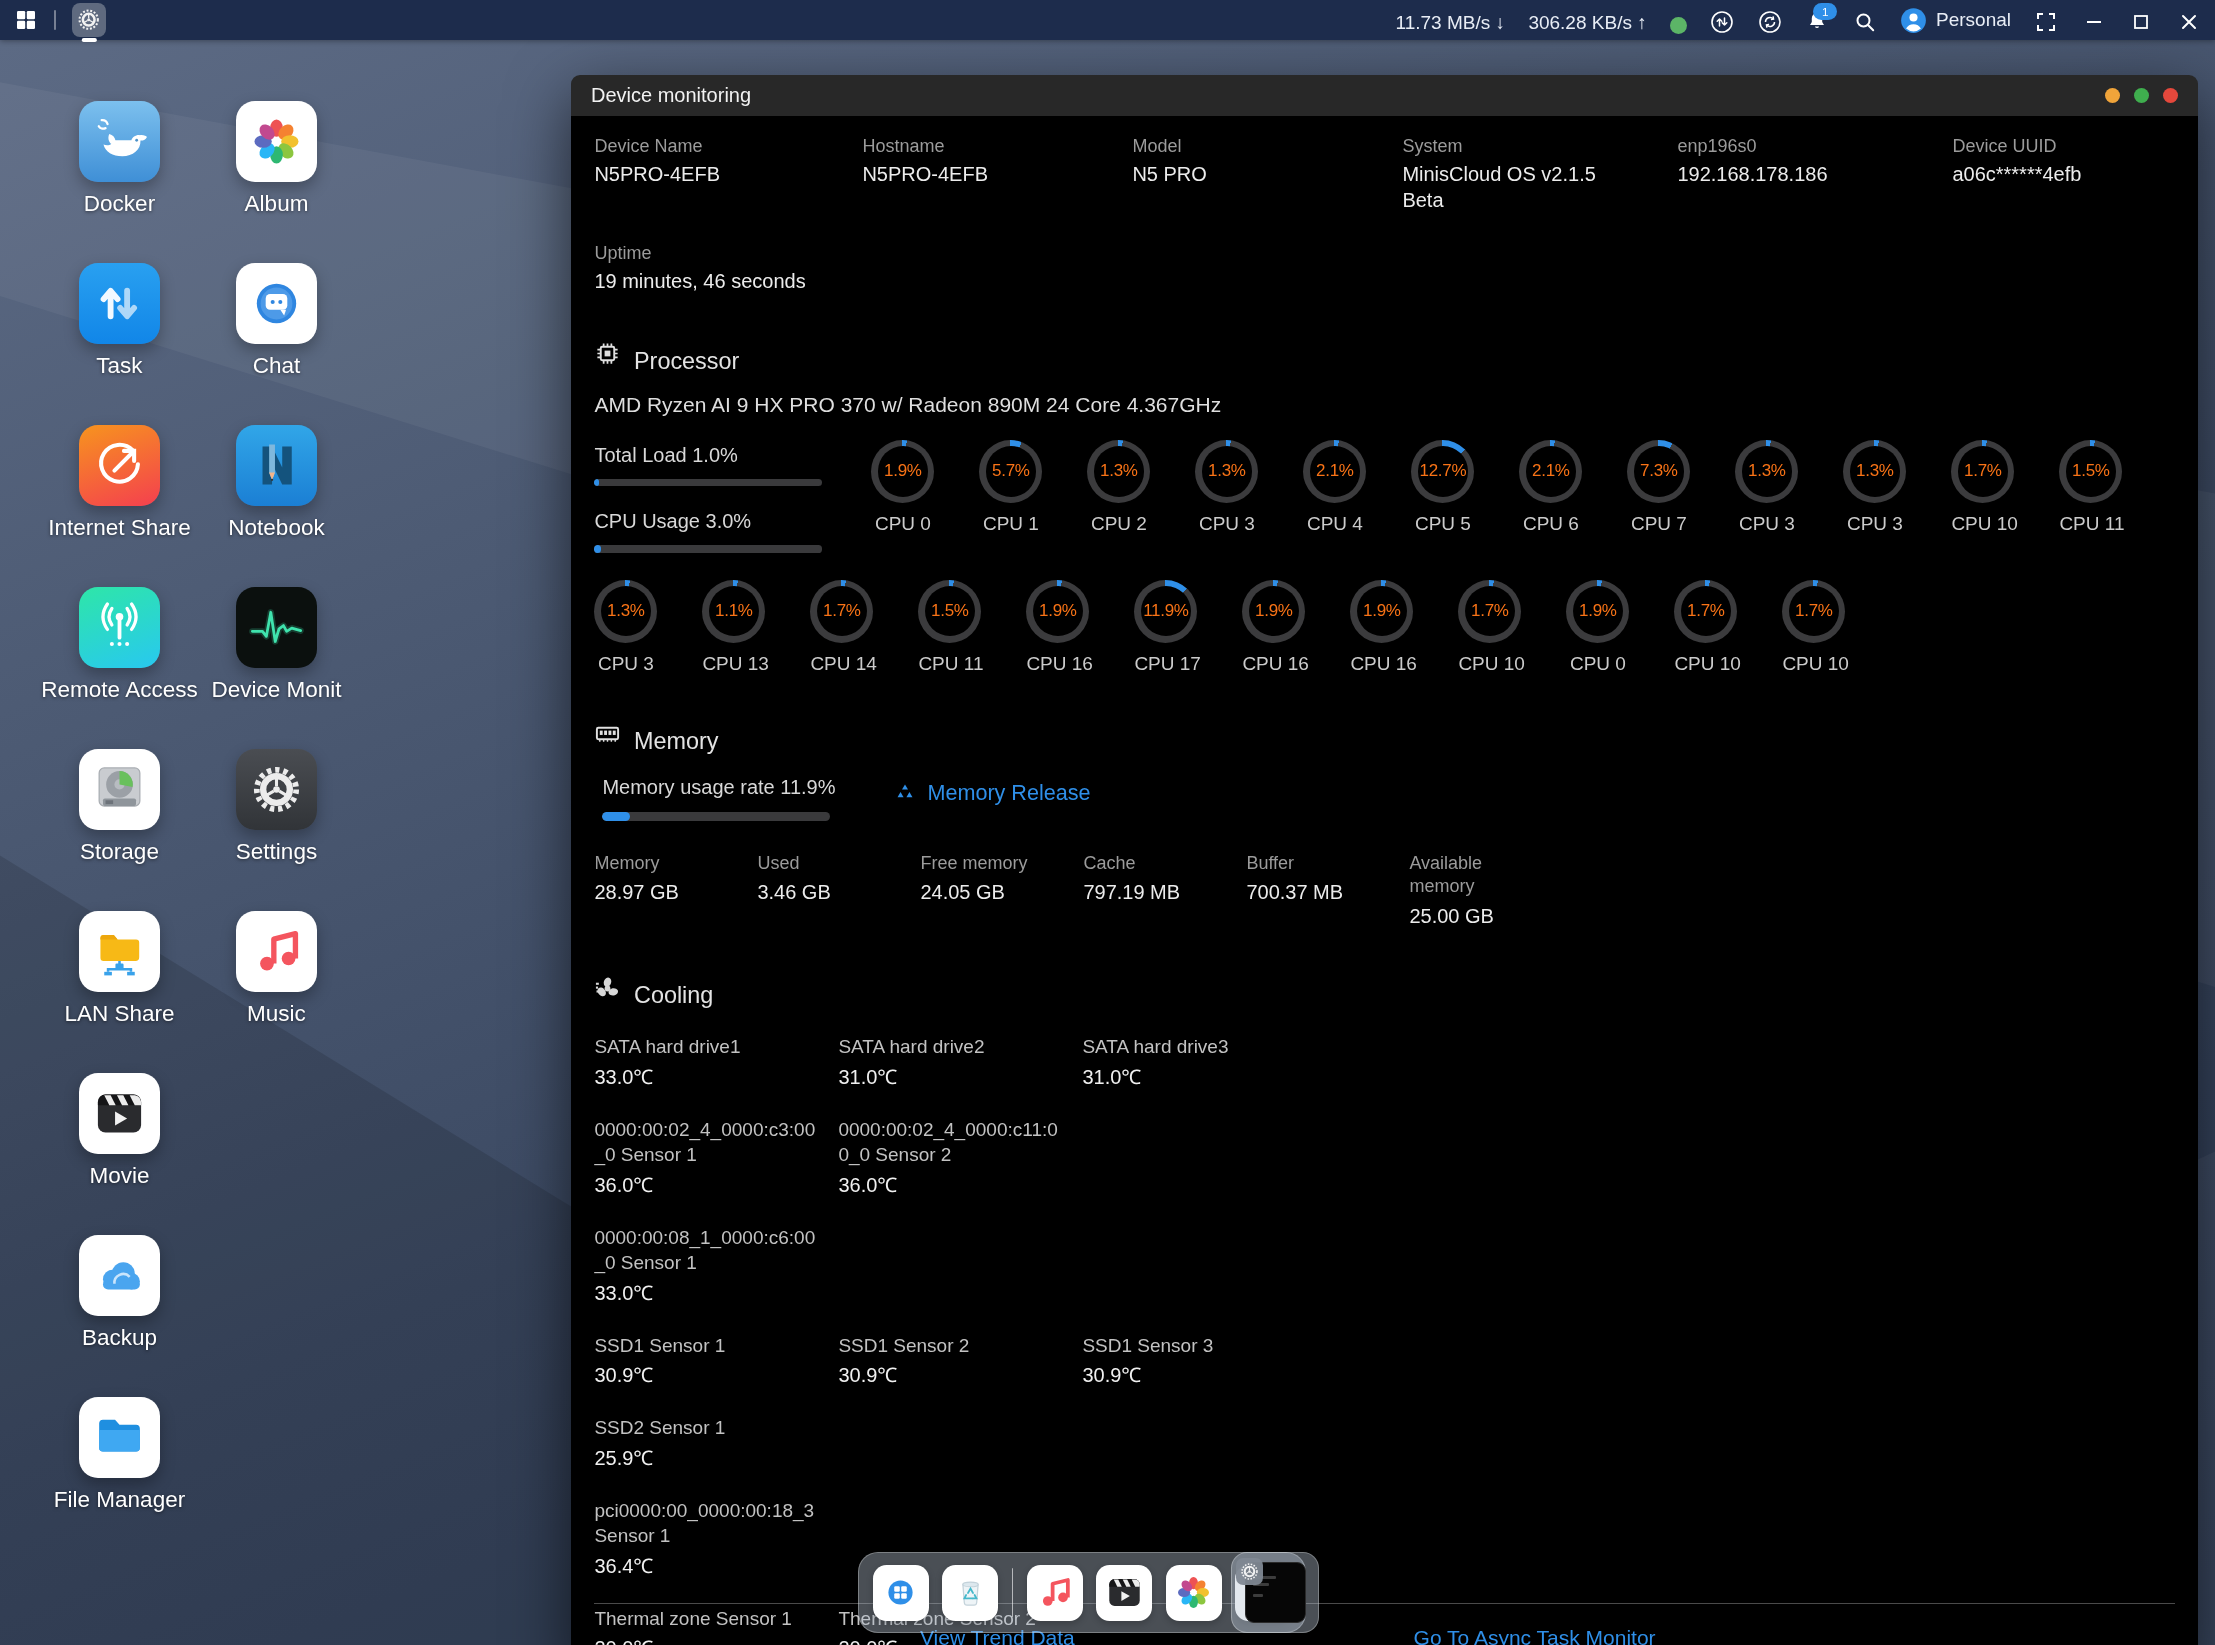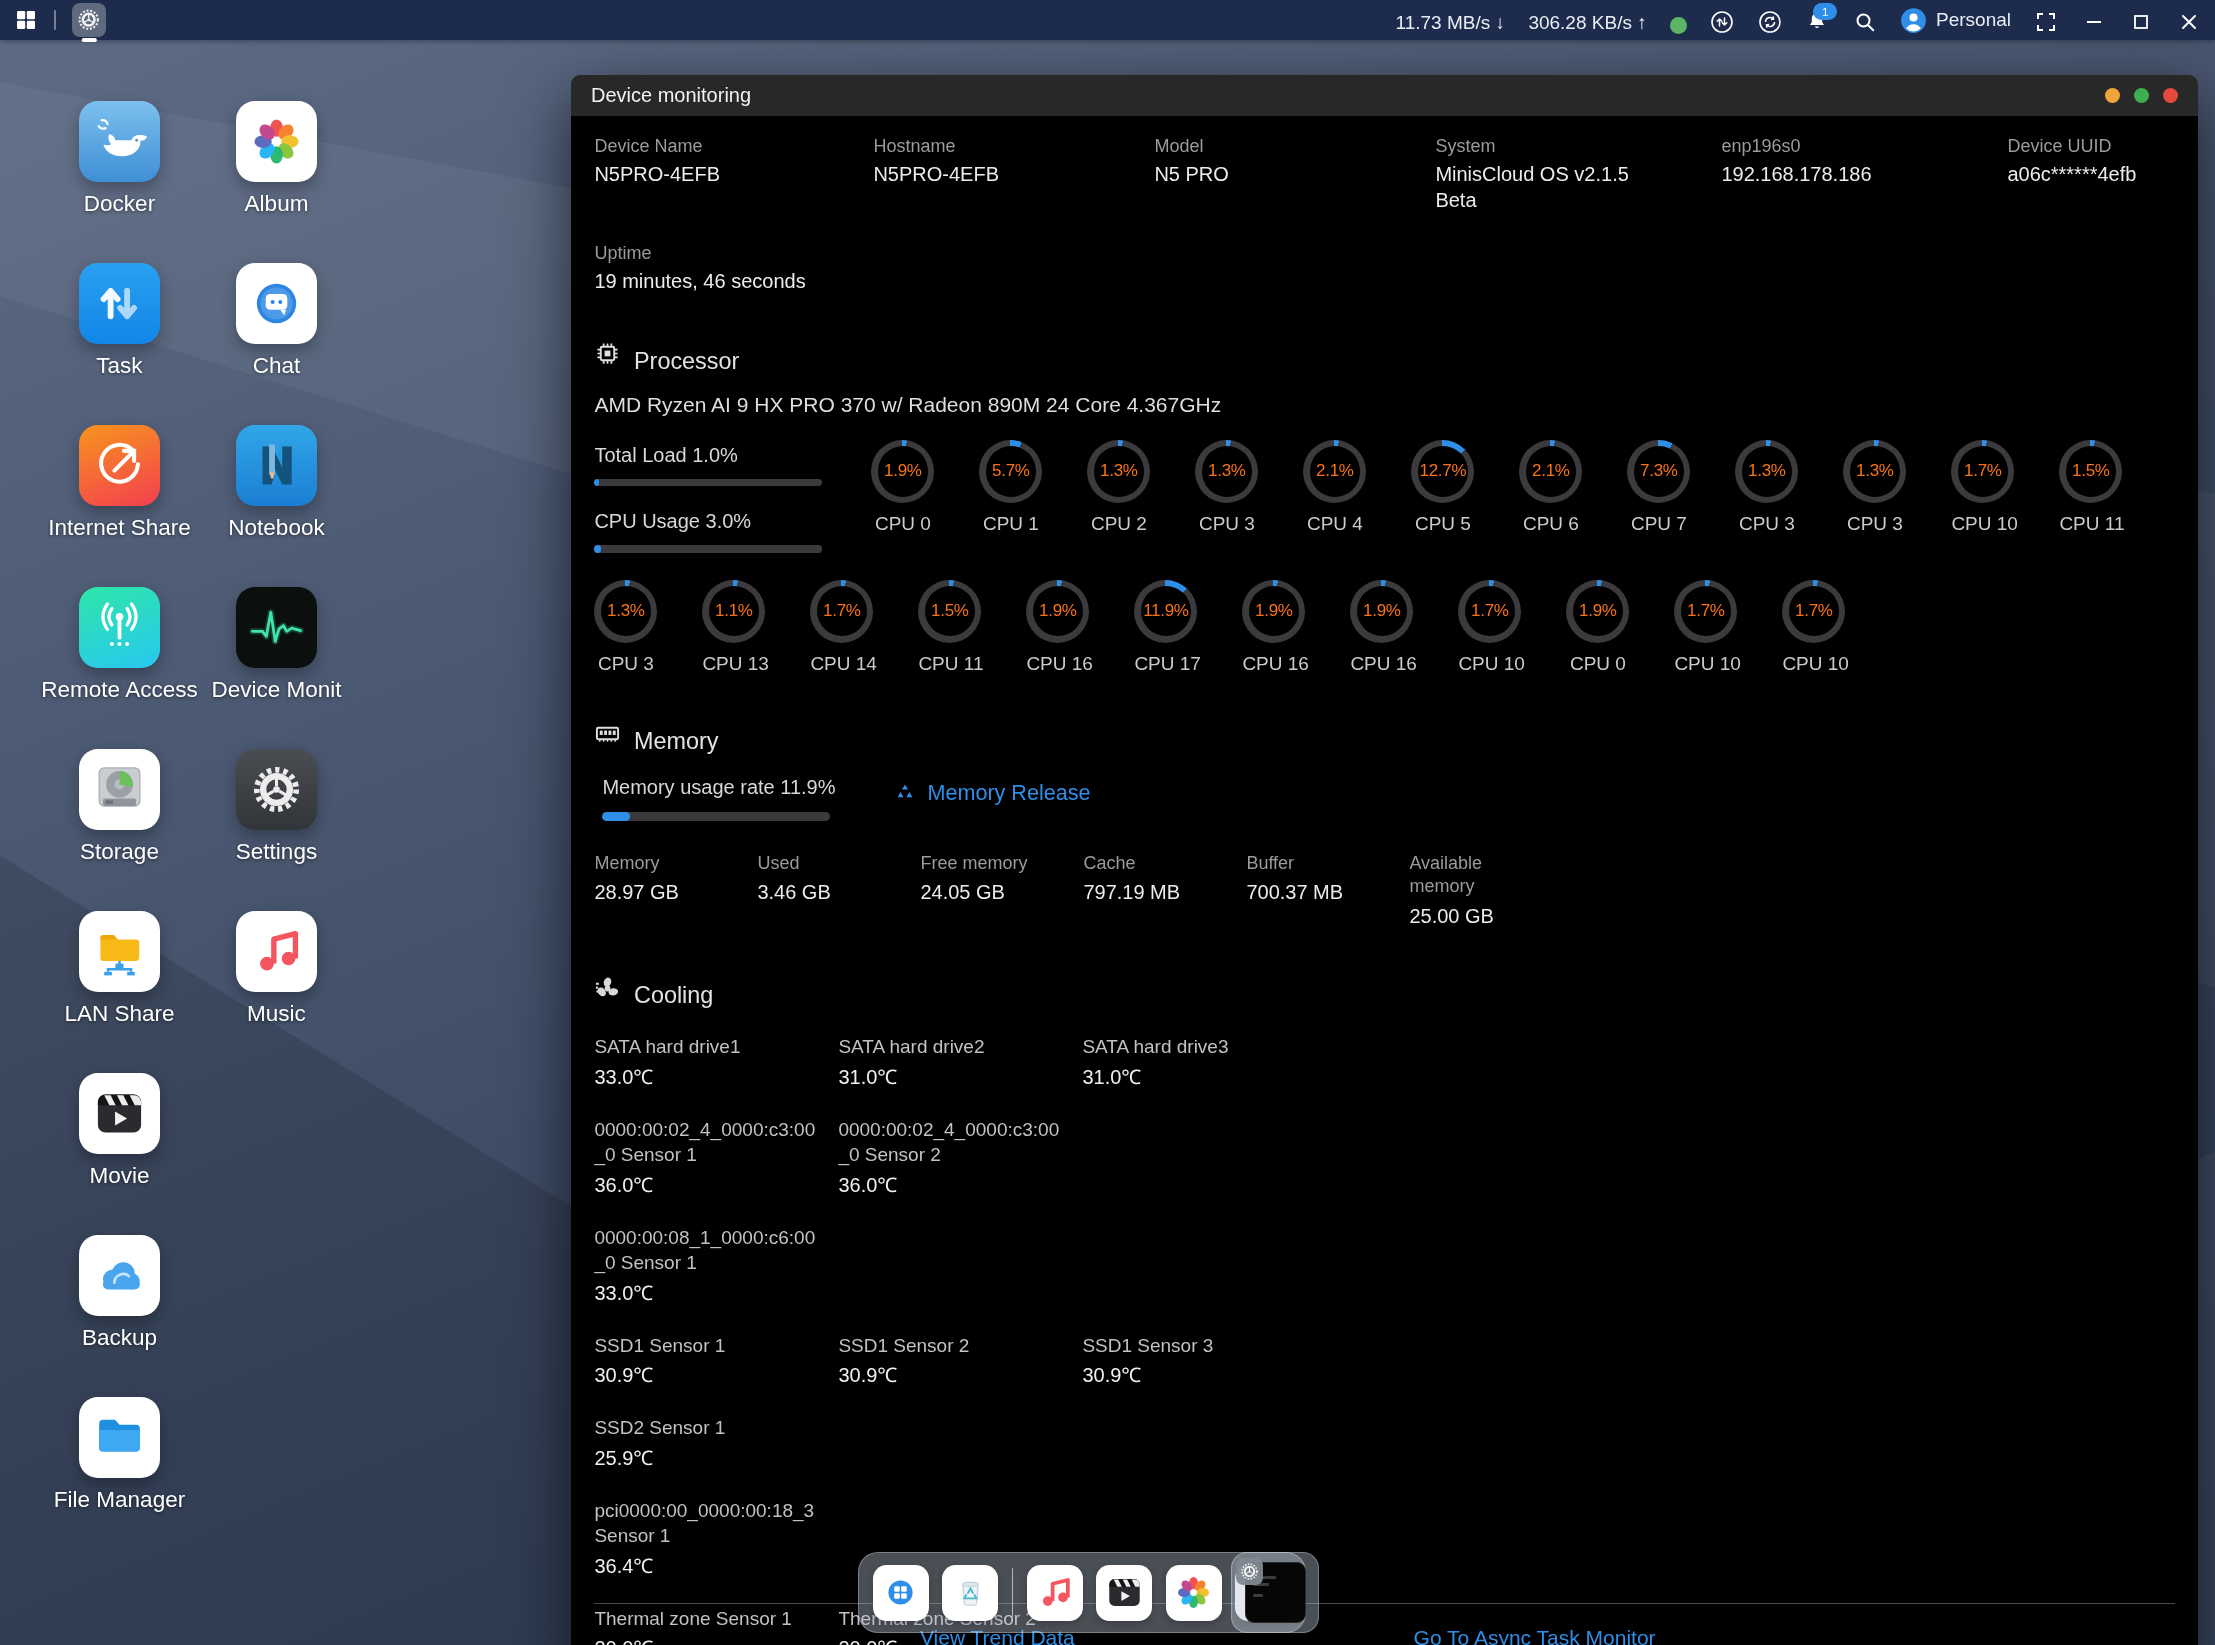--- a/index.html
+++ b/index.html
@@ -46,21 +46,21 @@
 
   
   .window{position:absolute;left:571px;top:75px;width:1627px;height:1596px;background:#000;
     border-radius:19px;box-shadow:0 20px 63px rgba(0,0,0,.6);z-index:30;}
   .titlebar{height:41px;background:#282828;border-radius:9px 9px 0 0;display:flex;align-items:center;padding:0 20px;}
   .titlebar .wt{color:#f2f2f2;font-size:20px;}
   .traffic{margin-left:auto;display:flex;gap:13.5px;}
   .tdot{width:15.3px;height:15.3px;border-radius:50%;}
   .win-body{padding:20px 23.4px 0;color:#e8e8e8;position:relative;}
 
-  .info-row{display:grid;grid-template-columns:268px 270px 270px 275px 275px 1fr;gap:11px;}
+  .info-row{display:grid;grid-template-columns:268px 270px 270px 275px 275px 1fr;}
   .f-label{font-size:18px;color:#9b9b9b;}
   .f-value{font-size:20px;color:#ececec;margin-top:5.4px;max-width:212px;line-height:1.28;}
   .uptime{margin-top:29px;}
 
   .sec-head{display:flex;align-items:center;gap:12.6px;margin-top:38px;}
   .sec-head svg{width:27px;height:27px;}
   .sec-title{font-size:23.4px;color:#e3e3e3;margin-top:15px;}
   .cpu-model{margin-top:18px;font-size:21px;color:#dedede;}
 
   .proc-flex{display:flex;margin-top:23.4px;}
@@ -755,21 +755,21 @@
             <div class="sensor-name">SATA hard drive3</div>
             <div class="sensor-temp">31.0℃</div>
           </div>
         </div>
         <div class="cool-row">
           <div>
             <div class="sensor-name">0000:00:02_4_0000:c3:00_0 Sensor 1</div>
             <div class="sensor-temp">36.0℃</div>
           </div>
           <div>
-            <div class="sensor-name">0000:00:02_4_0000:c3:00_0 Sensor 2</div>
+            <div class="sensor-name">0000:00:02_4_0000:c11:00_0 Sensor 2</div>
             <div class="sensor-temp">36.0℃</div>
           </div>
         </div>
         <div class="cool-row">
           <div>
             <div class="sensor-name">0000:00:08_1_0000:c6:00_0 Sensor 1</div>
             <div class="sensor-temp">33.0℃</div>
           </div>
         </div>
         <div class="cool-row">

